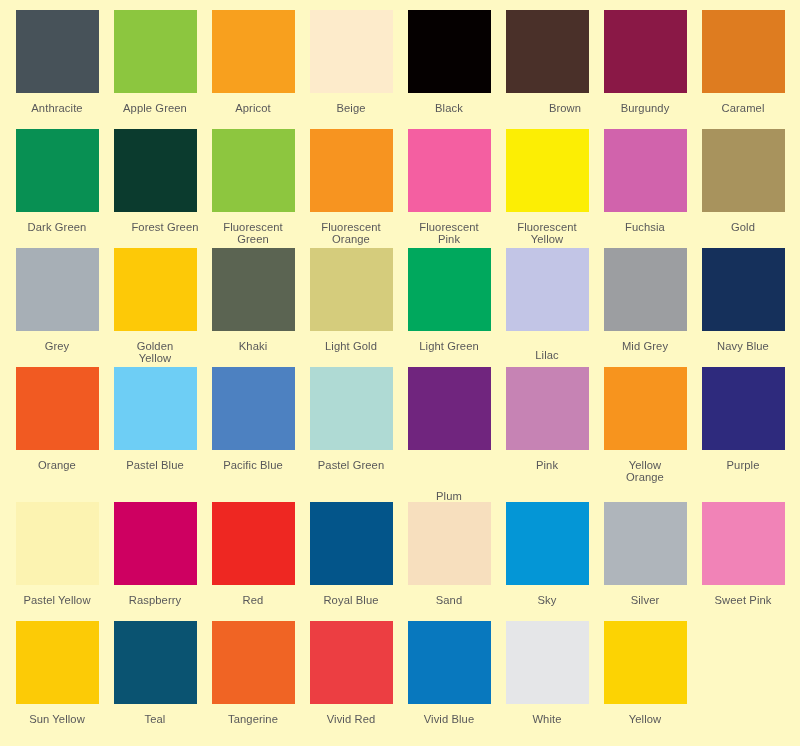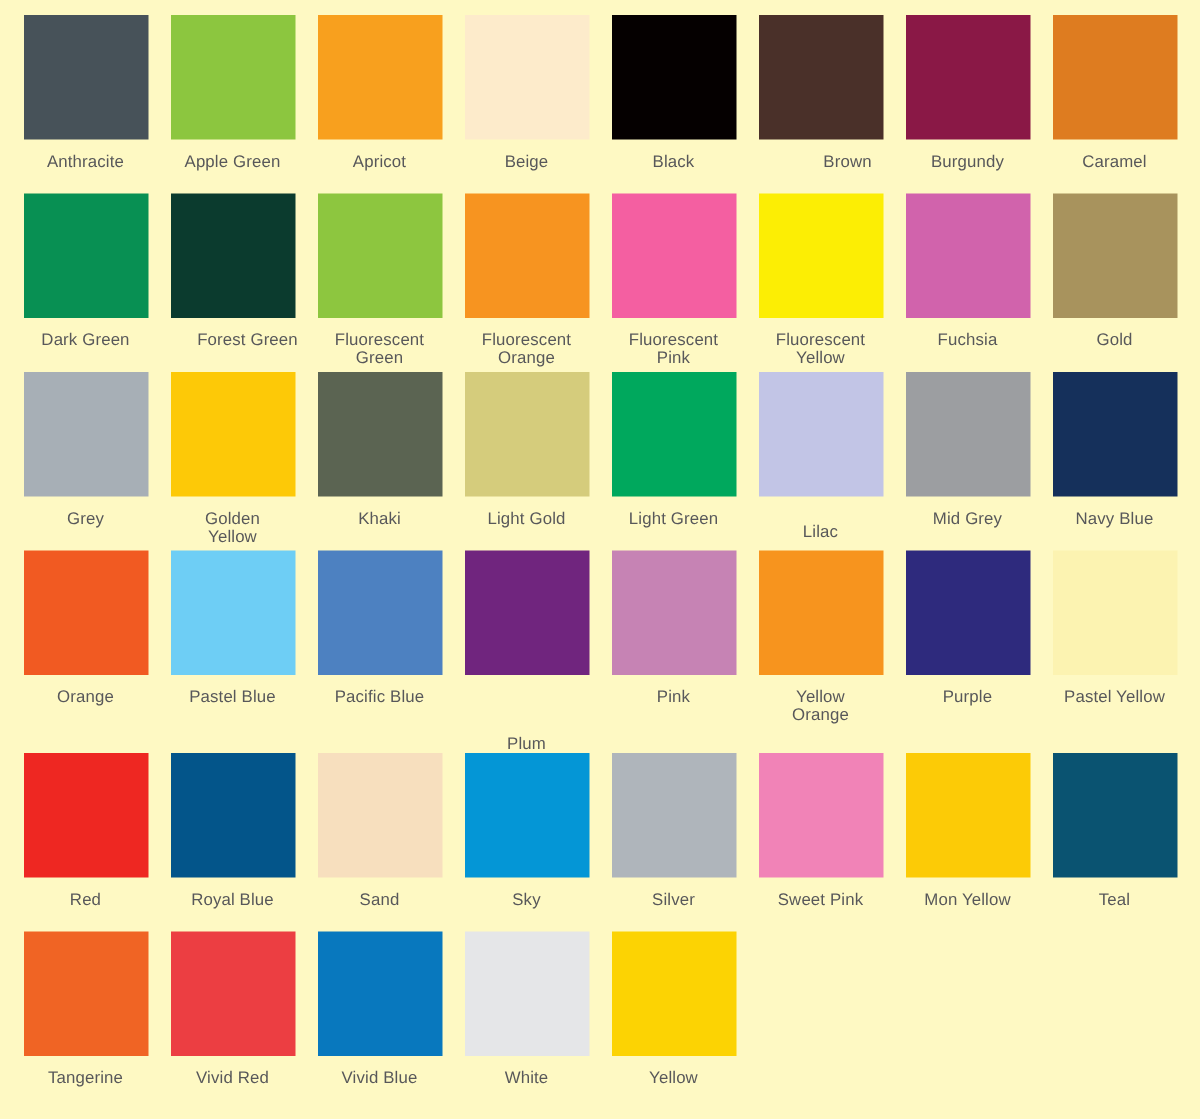--- a/index.html
+++ b/index.html
@@ -163,20 +163,24 @@
     </div>
     <div class="swatch-cell">
       <div class="swatch-chip" title="#6ECEF5" style="background-color: rgb(110, 206, 245);"></div>
       <div class="swatch-label" style="color: rgb(88, 88, 90);">Pastel Blue</div>
     </div>
     <div class="swatch-cell">
       <div class="swatch-chip" title="#4D81C1" style="background-color: rgb(77, 129, 193);"></div>
       <div class="swatch-label" style="color: rgb(88, 88, 90);">Pacific Blue</div>
     </div>
     <div class="swatch-cell">
+      <div class="swatch-chip" title="#AFDAD4" style="background-color: rgb(175, 218, 212);"></div>
+      <div class="swatch-label" style="color: rgb(88, 88, 90);">Pastel Green</div>
+    </div>
+    <div class="swatch-cell">
       <div class="swatch-chip" title="#70257E" style="background-color: rgb(112, 37, 126);"></div>
       <div class="swatch-label" style="color: rgb(88, 88, 90); margin-top: 40px;">Plum</div>
     </div>
     <div class="swatch-cell">
       <div class="swatch-chip" title="#C683B4" style="background-color: rgb(198, 131, 180);"></div>
       <div class="swatch-label" style="color: rgb(88, 88, 90);">Pink</div>
     </div>
     <div class="swatch-cell">
       <div class="swatch-chip" title="#F7941E" style="background-color: rgb(247, 148, 30);"></div>
       <div class="swatch-label" style="color: rgb(88, 88, 90);">Yellow
@@ -184,20 +188,24 @@
     </div>
     <div class="swatch-cell">
       <div class="swatch-chip" title="#2E2A7D" style="background-color: rgb(46, 42, 125);"></div>
       <div class="swatch-label" style="color: rgb(88, 88, 90);">Purple</div>
     </div>
     <div class="swatch-cell">
       <div class="swatch-chip" title="#FCF3B1" style="background-color: rgb(252, 243, 177);"></div>
       <div class="swatch-label" style="color: rgb(88, 88, 90);">Pastel Yellow</div>
     </div>
     <div class="swatch-cell">
+      <div class="swatch-chip" title="#CE0061" style="background-color: rgb(206, 0, 97);"></div>
+      <div class="swatch-label" style="color: rgb(88, 88, 90);">Raspberry</div>
+    </div>
+    <div class="swatch-cell">
       <div class="swatch-chip" title="#EE2722" style="background-color: rgb(238, 39, 34);"></div>
       <div class="swatch-label" style="color: rgb(88, 88, 90);">Red</div>
     </div>
     <div class="swatch-cell">
       <div class="swatch-chip" title="#03558A" style="background-color: rgb(3, 85, 138);"></div>
       <div class="swatch-label" style="color: rgb(88, 88, 90);">Royal Blue</div>
     </div>
     <div class="swatch-cell">
       <div class="swatch-chip" title="#F7DFBE" style="background-color: rgb(247, 223, 190);"></div>
       <div class="swatch-label" style="color: rgb(88, 88, 90);">Sand</div>
@@ -209,21 +217,21 @@
     <div class="swatch-cell">
       <div class="swatch-chip" title="#AFB5BB" style="background-color: rgb(175, 181, 187);"></div>
       <div class="swatch-label" style="color: rgb(88, 88, 90);">Silver</div>
     </div>
     <div class="swatch-cell">
       <div class="swatch-chip" title="#F183B7" style="background-color: rgb(241, 131, 183);"></div>
       <div class="swatch-label" style="color: rgb(88, 88, 90);">Sweet Pink</div>
     </div>
     <div class="swatch-cell">
       <div class="swatch-chip" title="#FCCB06" style="background-color: rgb(252, 203, 6);"></div>
-      <div class="swatch-label" style="color: rgb(88, 88, 90);">Mon Yellow</div>
+      <div class="swatch-label" style="color: rgb(88, 88, 90);">Sun Yellow</div>
     </div>
     <div class="swatch-cell">
       <div class="swatch-chip" title="#0A5371" style="background-color: rgb(10, 83, 113);"></div>
       <div class="swatch-label" style="color: rgb(88, 88, 90);">Teal</div>
     </div>
     <div class="swatch-cell">
       <div class="swatch-chip" title="#F06424" style="background-color: rgb(240, 100, 36);"></div>
       <div class="swatch-label" style="color: rgb(88, 88, 90);">Tangerine</div>
     </div>
     <div class="swatch-cell">

